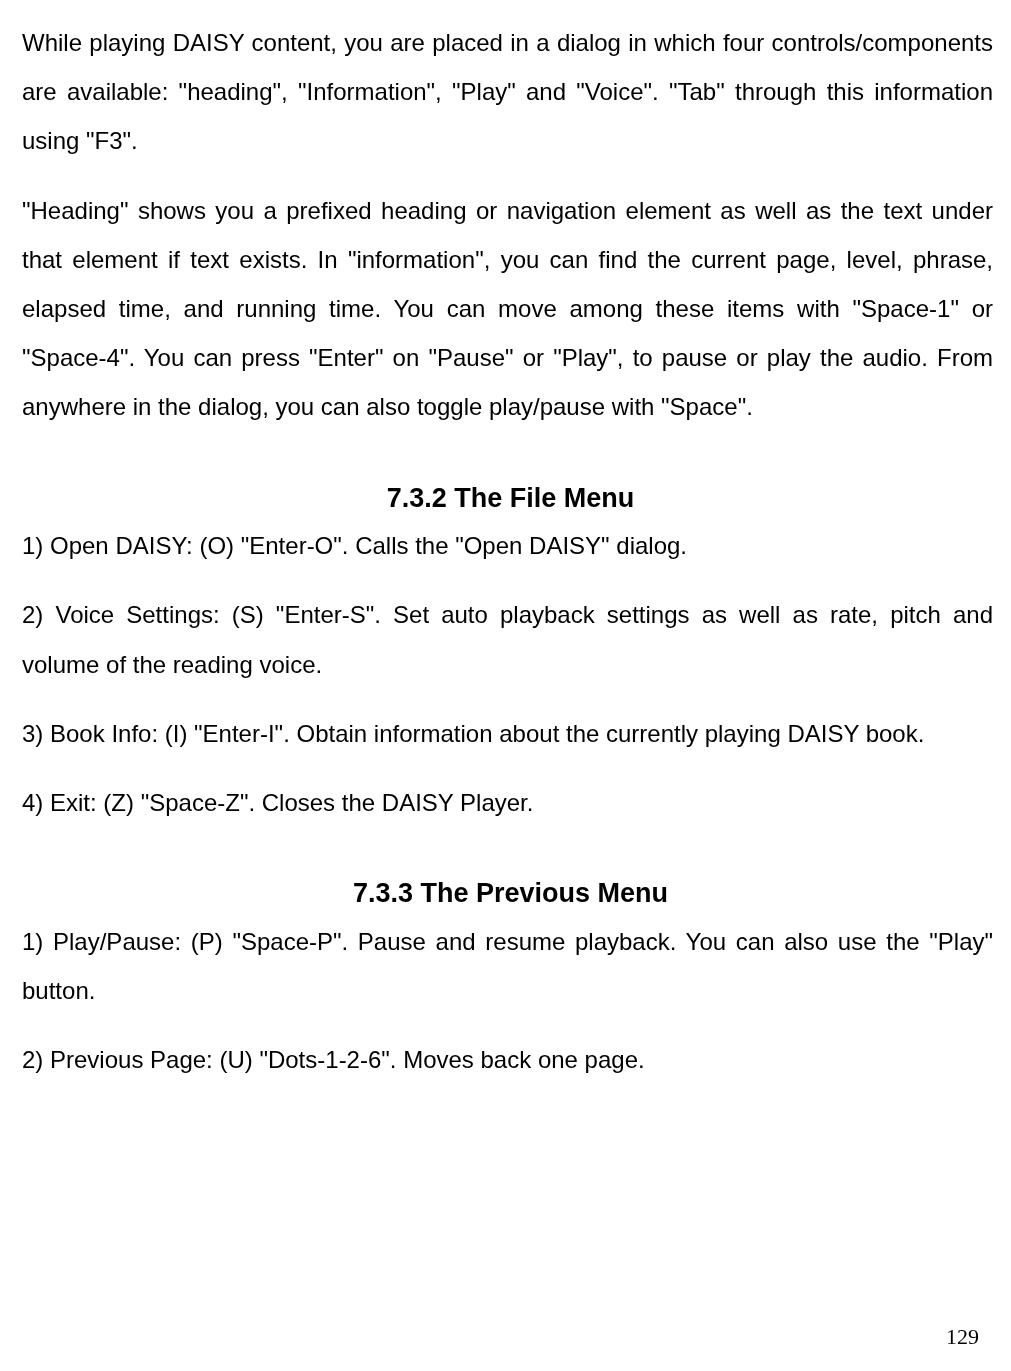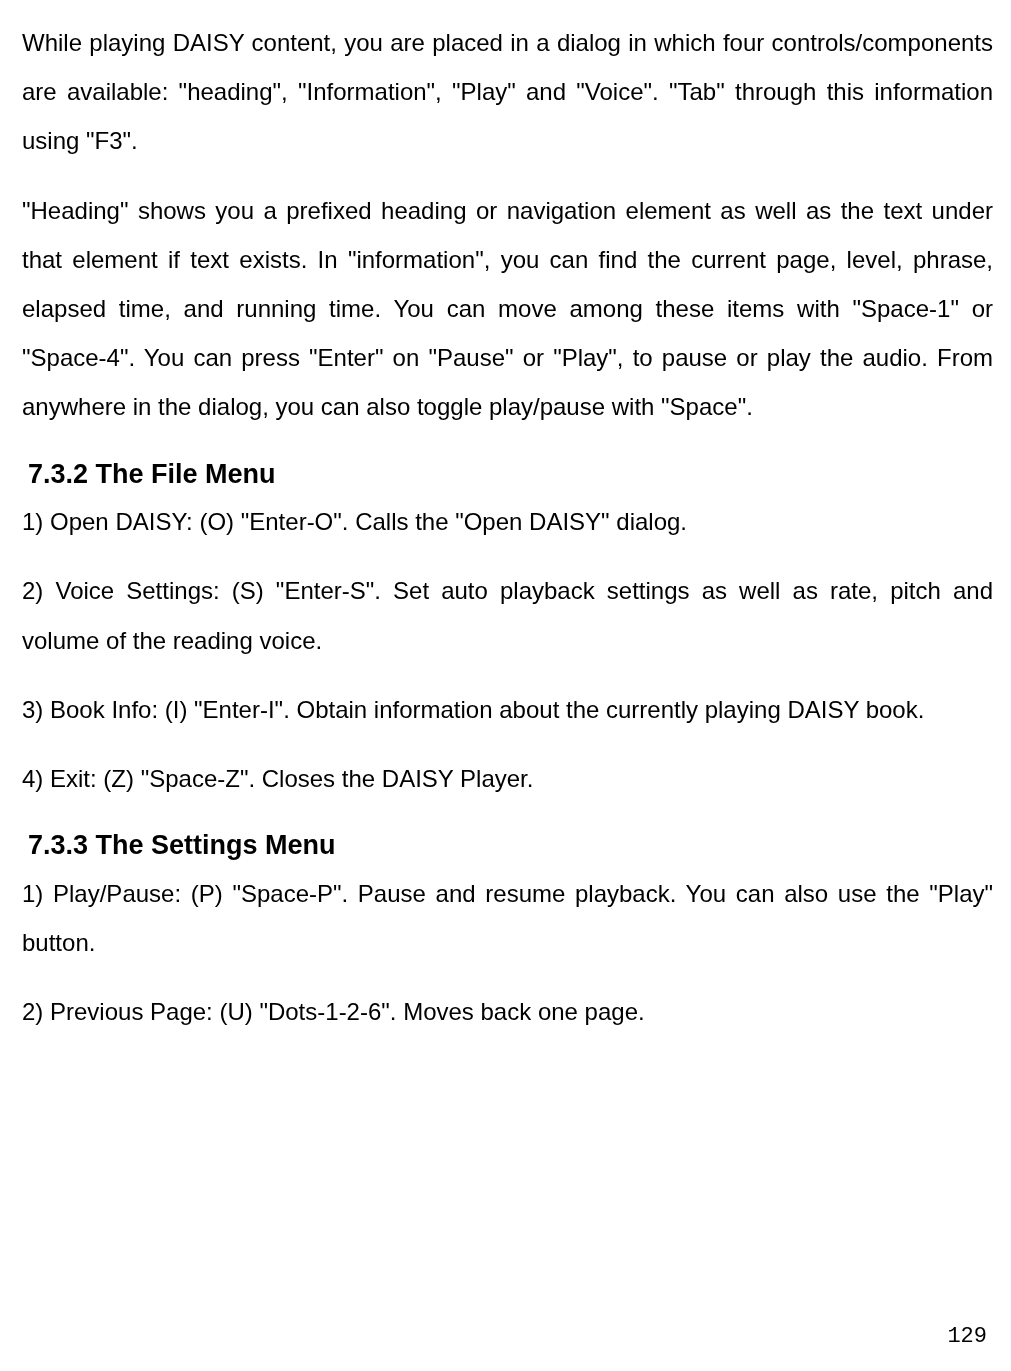--- a/index.html
+++ b/index.html
@@ -23,44 +23,45 @@
       text-justify: inter-word;
       margin-bottom: 20px;
     }
     .para {
       text-align: justify;
       margin-bottom: 20px;
     }
     .heading {
       font-weight: bold;
       font-size: 27px;
-      margin-top: 24px;
+      margin-top: 48px;
       margin-bottom: 4px;
       margin-left: 6px;
       line-height: 1.4;
+      text-align: center;
     }
     .page-number {
       position: absolute;
       bottom: 12px;
-      right: 24px;
-      font-family: Liberation Mono, monospace;
+      right: 32px;
+      font-family: Liberation Serif, serif;
       font-size: 22px;
       color: #000000;
     }
   </style>
 </head>
 <body>
 
 <p class="para-justify">While playing DAISY content, you are placed in a dialog in which four controls/components are available: "heading", "Information", "Play" and "Voice". "Tab" through this information using "F3".</p>
 
 <p class="para-justify">"Heading" shows you a prefixed heading or navigation element as well as the text under that element if text exists. In "information", you can find the current page, level, phrase, elapsed time, and running time. You can move among these items with "Space-1" or "Space-4". You can press "Enter" on "Pause" or "Play", to pause or play the audio. From anywhere in the dialog, you can also toggle play/pause with "Space".</p>
 
 <h2 class="heading">7.3.2 The File Menu</h2>
 <p class="para">1) Open DAISY: (O) "Enter-O". Calls the "Open DAISY" dialog.</p>
 <p class="para">2) Voice Settings: (S) "Enter-S". Set auto playback settings as well as rate, pitch and volume of the reading voice.</p>
 <p class="para">3) Book Info: (I) "Enter-I". Obtain information about the currently playing DAISY book.</p>
 <p class="para">4) Exit: (Z) "Space-Z". Closes the DAISY Player.</p>
 
-<h2 class="heading">7.3.3 The Settings Menu</h2>
+<h2 class="heading">7.3.3 The Previous Menu</h2>
 <p class="para">1) Play/Pause: (P) "Space-P". Pause and resume playback. You can also use the "Play" button.</p>
 <p class="para">2) Previous Page: (U) "Dots-1-2-6". Moves back one page.</p>
 
 <div class="page-number">129</div>
 
 </body></html>

